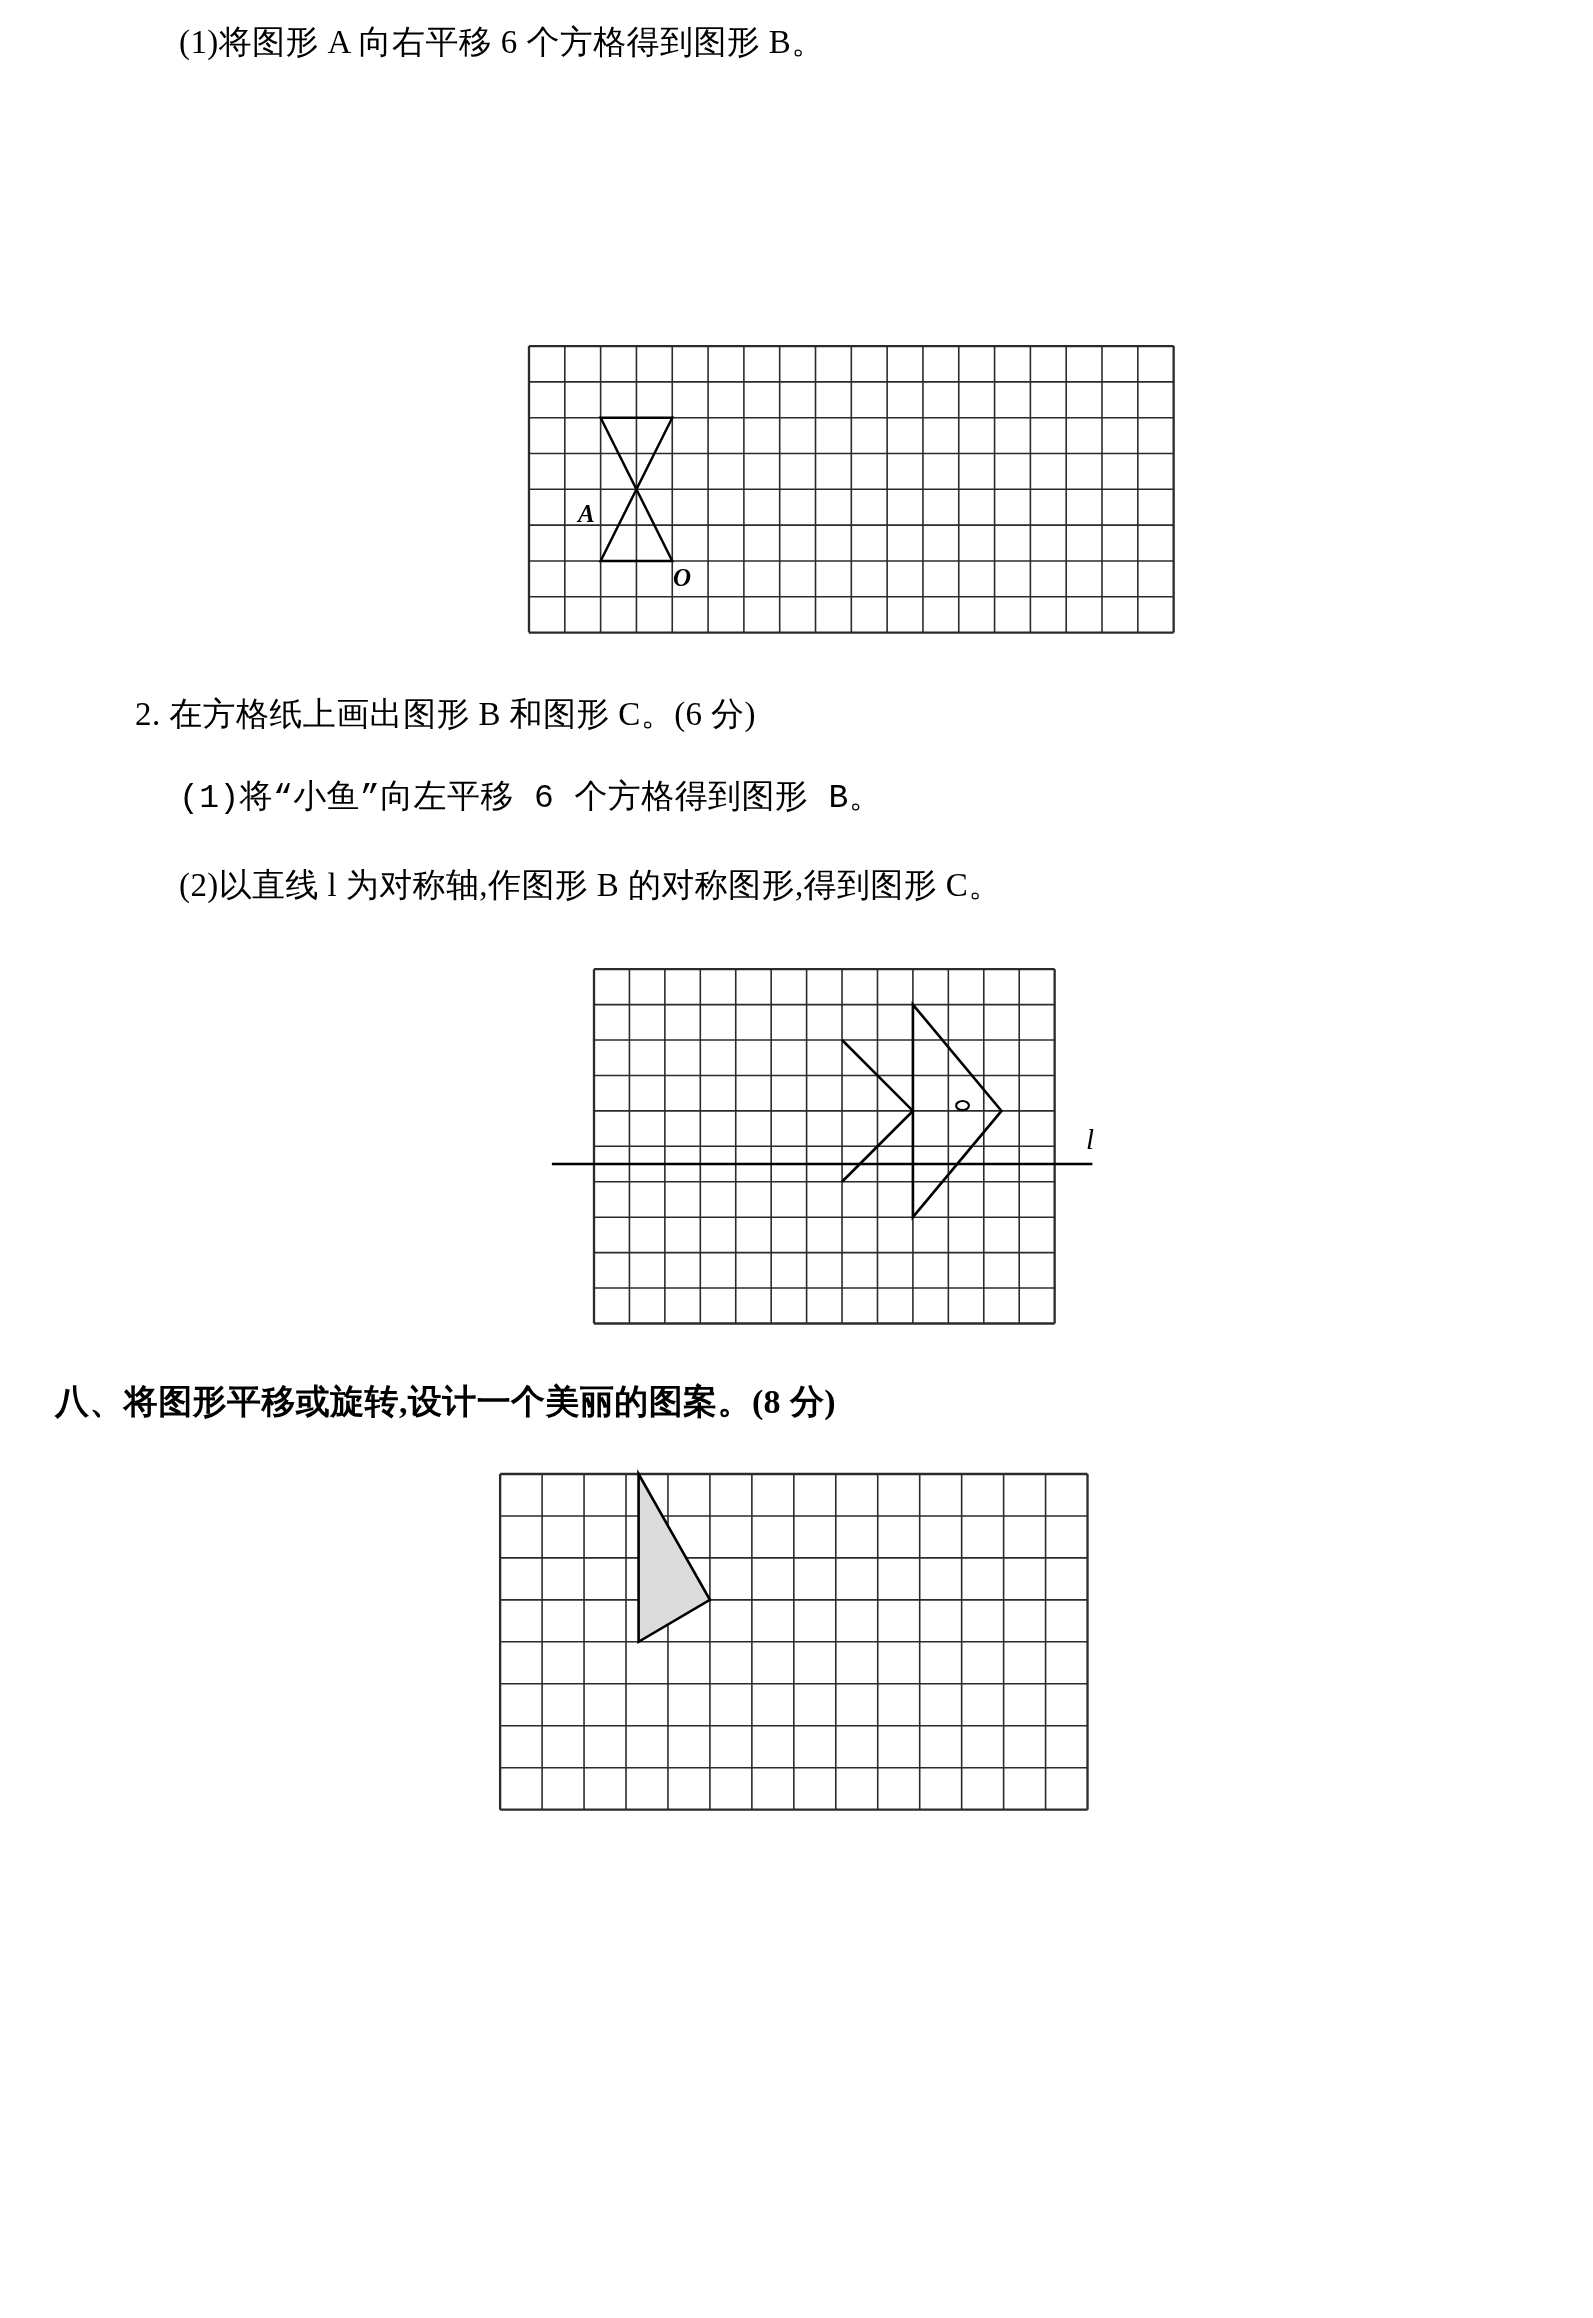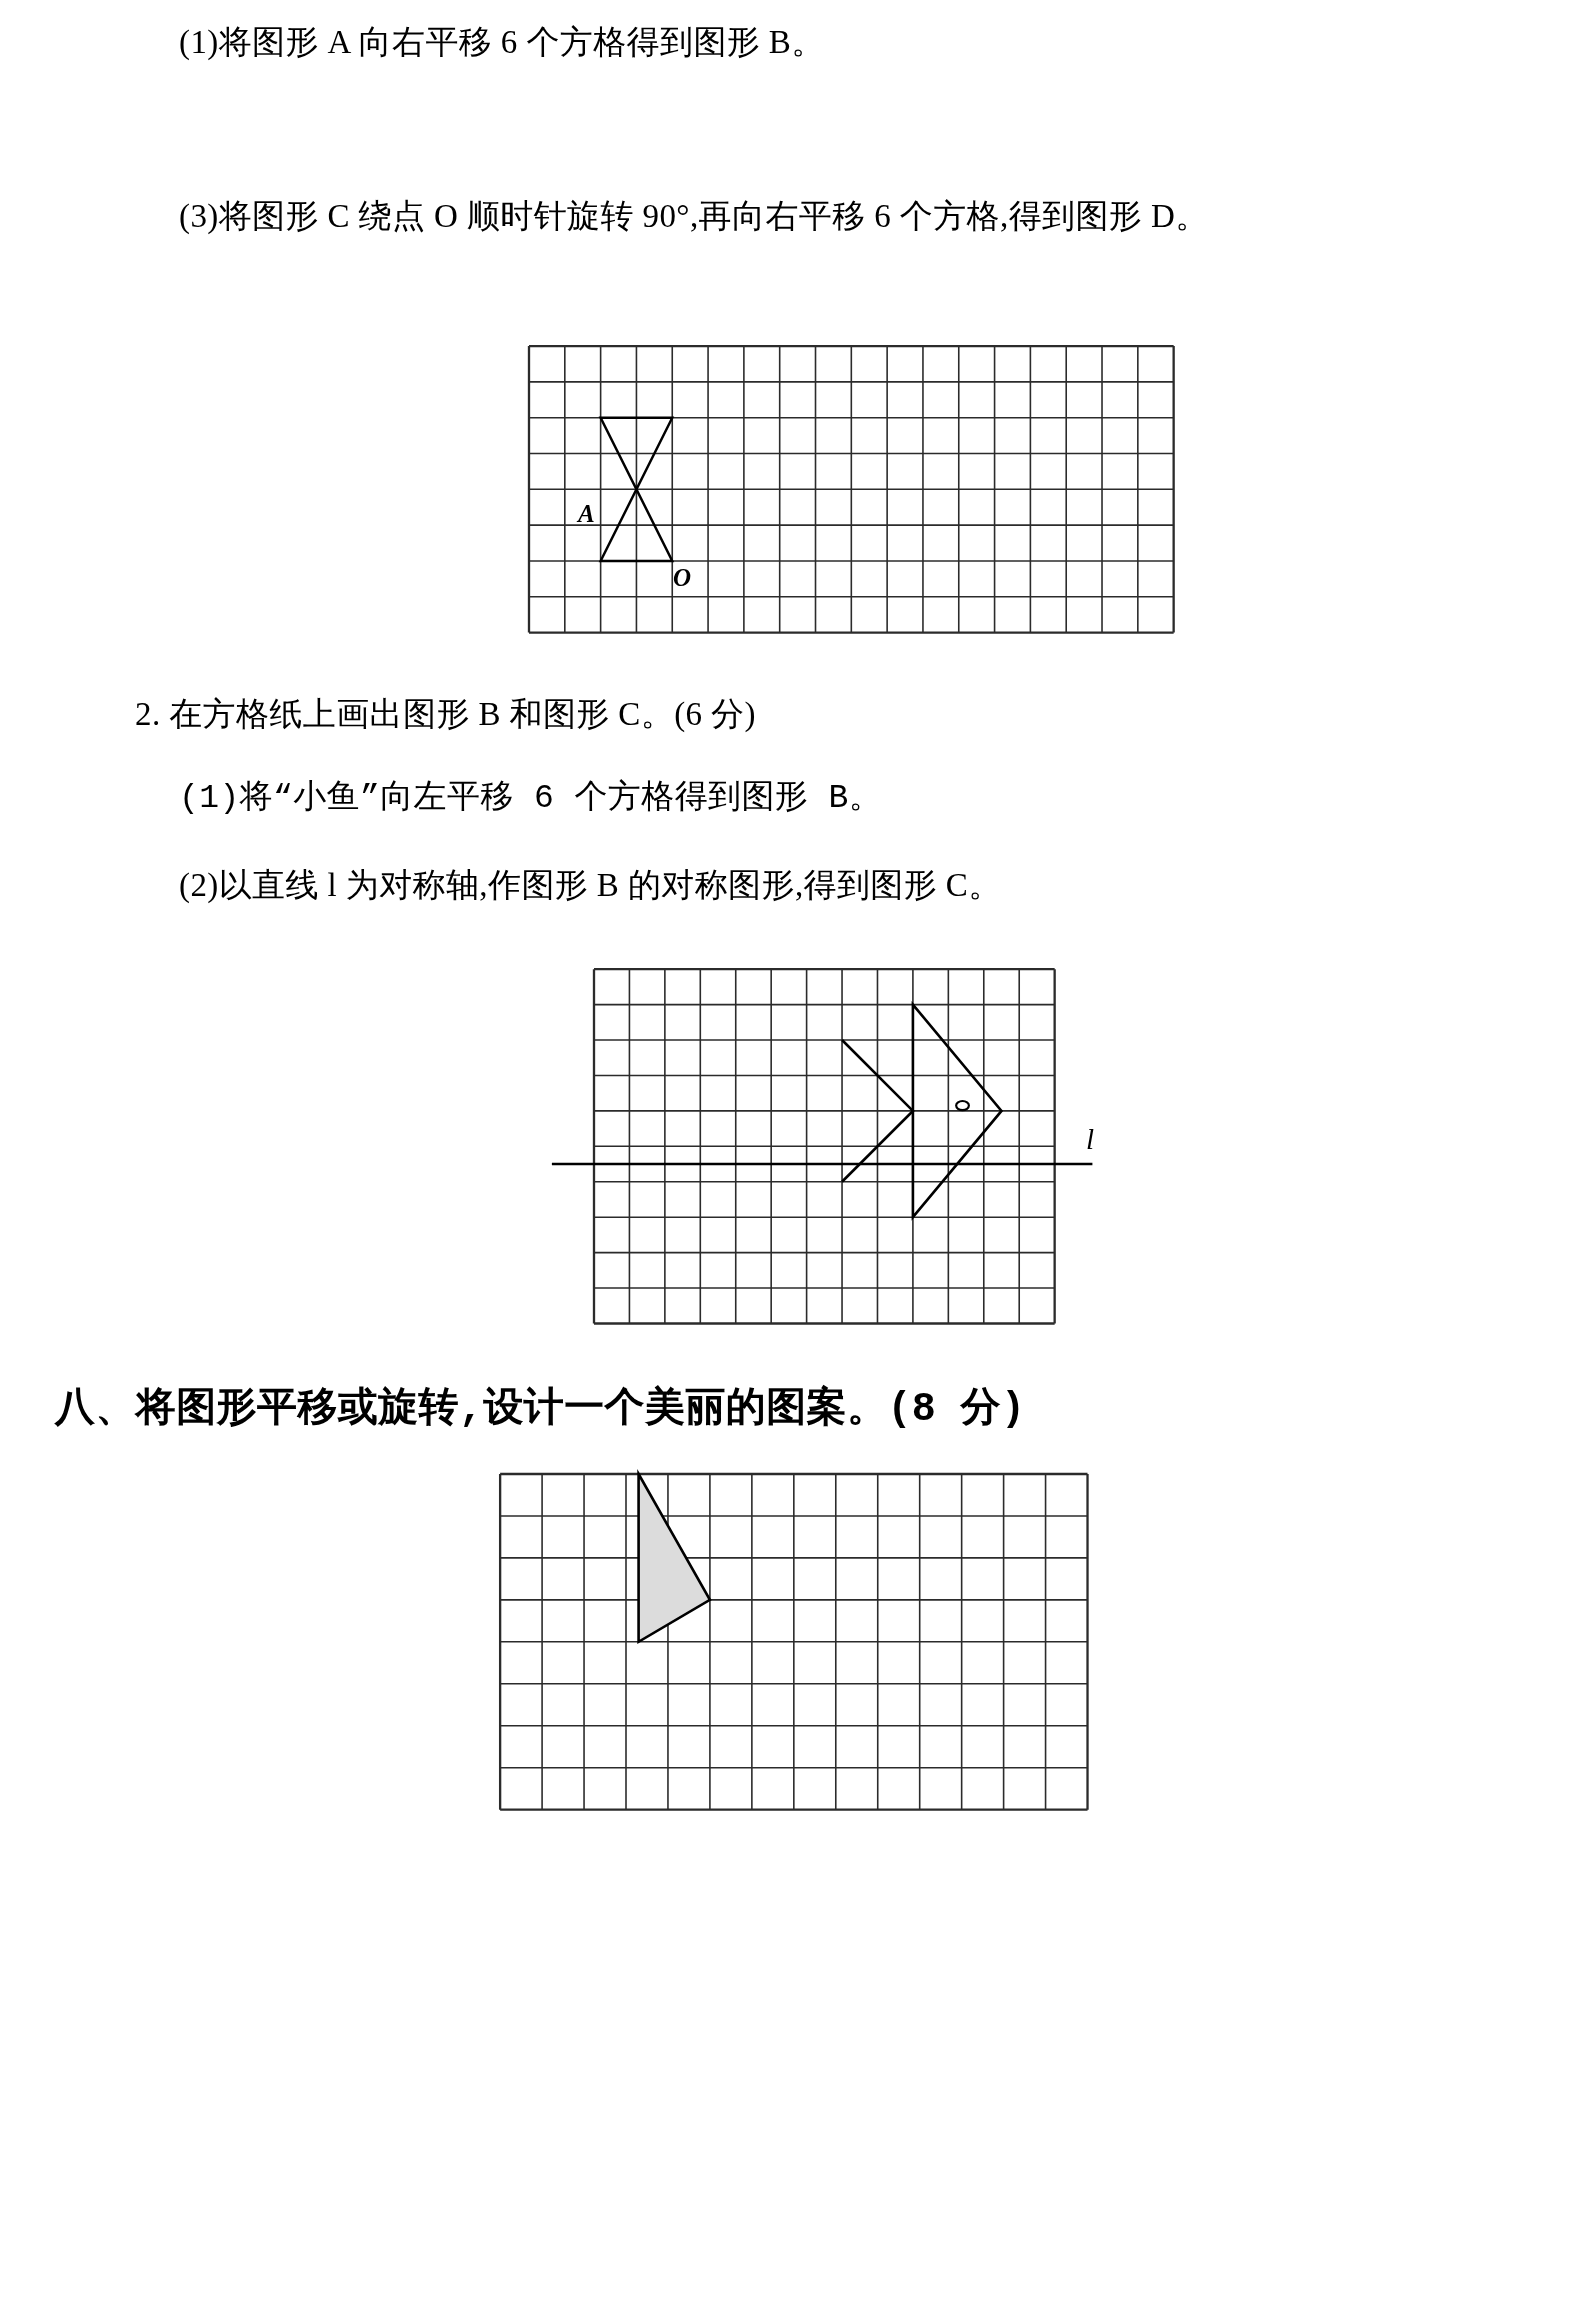--- a/index.html
+++ b/index.html
@@ -14,25 +14,25 @@
   .qline{
     position:absolute;
     font-size:33px;
     line-height:1.0;
     white-space:nowrap;
     letter-spacing:0.4px;
   }
   .bold-num{font-weight:bold;}
   .sec-head{
     position:absolute;
-    font-size:40px;
+    font-size:34px;
     font-weight:bold;
     white-space:nowrap;
     letter-spacing:0.4px;
-    font-family:Liberation Mono, monospace;
+    font-family:Liberation Serif, serif;
   }
 
   
   .gridwrap{position:absolute;}
   .gridwrap svg{display:block;overflow:visible;}
   .glabel{
     position:absolute;
     font-style:italic;
     font-family:"Liberation Serif","DejaVu Serif",serif;
     font-size:25px;
@@ -46,21 +46,20 @@
   }
 </style>
 </head>
 <body>
 
 <div class="page">
 
   <div class="qline" style="left:179px;top:26px;">(1)将图形 A 向右平移 6 个方格得到图形 B。</div>
 
 
-  <div class="qline" style="left:179px;top:200px;">(3)将图形 C 绕点 O 顺时针旋转 90°,再向右平移 6 个方格,得到图形 D。</div>
 
   <div class="gridwrap" style="left:529px;top:346px;">
     <svg id="svg-grid1" width="649" height="291" viewBox="0 0 893.391 400.391">
         <g>
           <line x1="0" y1="0" x2="0" y2="394.4" stroke="#2b2b2b" stroke-width="3.2"></line>
           <line x1="49.3" y1="0" x2="49.3" y2="394.4" stroke="#2b2b2b" stroke-width="2.2"></line>
           <line x1="98.6" y1="0" x2="98.6" y2="394.4" stroke="#2b2b2b" stroke-width="2.2"></line>
           <line x1="147.89999999999998" y1="0" x2="147.89999999999998" y2="394.4" stroke="#2b2b2b" stroke-width="2.2"></line>
           <line x1="197.2" y1="0" x2="197.2" y2="394.4" stroke="#2b2b2b" stroke-width="2.2"></line>
           <line x1="246.5" y1="0" x2="246.5" y2="394.4" stroke="#2b2b2b" stroke-width="2.2"></line>

